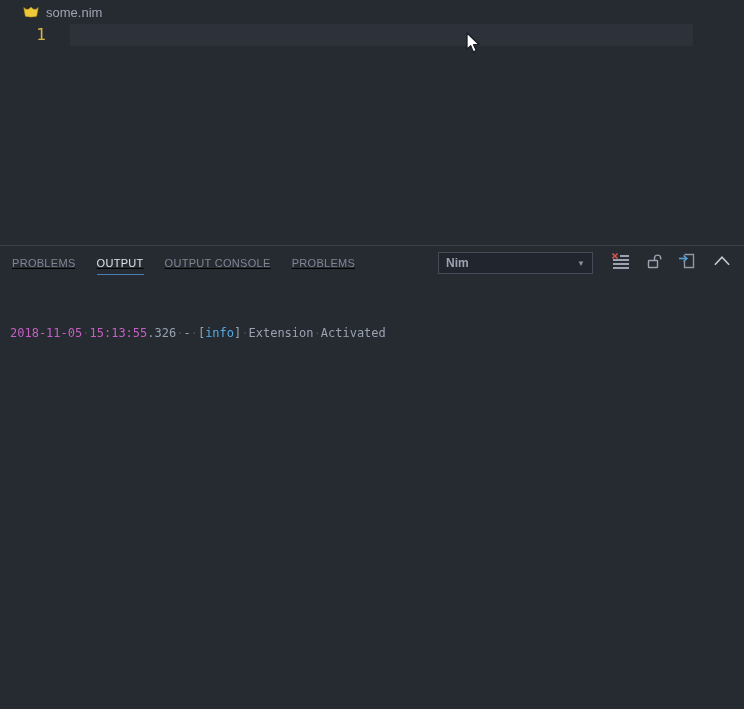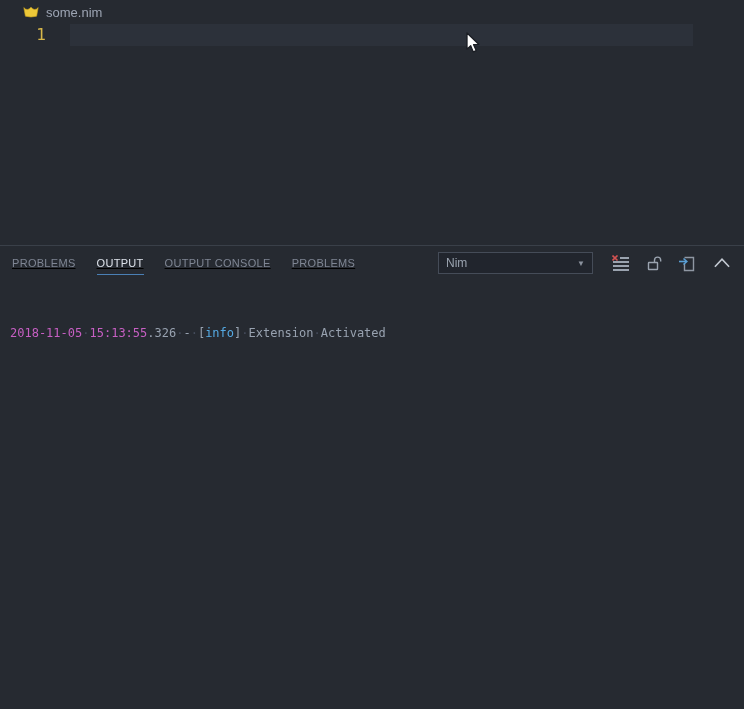--- a/index.html
+++ b/index.html
@@ -62,21 +62,21 @@
     padding-bottom:5px;
     border-bottom:1px solid transparent;
     cursor:default;
     margin-top:5px;
   }
   .panel-tab.active {
     color:#dde2ea;
     border-bottom-color:#4a7fb5;
   }
 
-  .panel-controls { display:flex; align-items:center; }
+  .panel-controls { display:flex; align-items:flex-start;font-weight:bold; }
   .channel-select {
     width:155px; height:22px;
     background:#21252d;
     border:1px solid #454c58;
     display:flex; align-items:center; justify-content:space-between;
     padding:0 7px;
     color:#9aa3af;
     font-size:12px;
   }
   .channel-select .dd-arrow { font-size:8px; color:#8a919d; }

